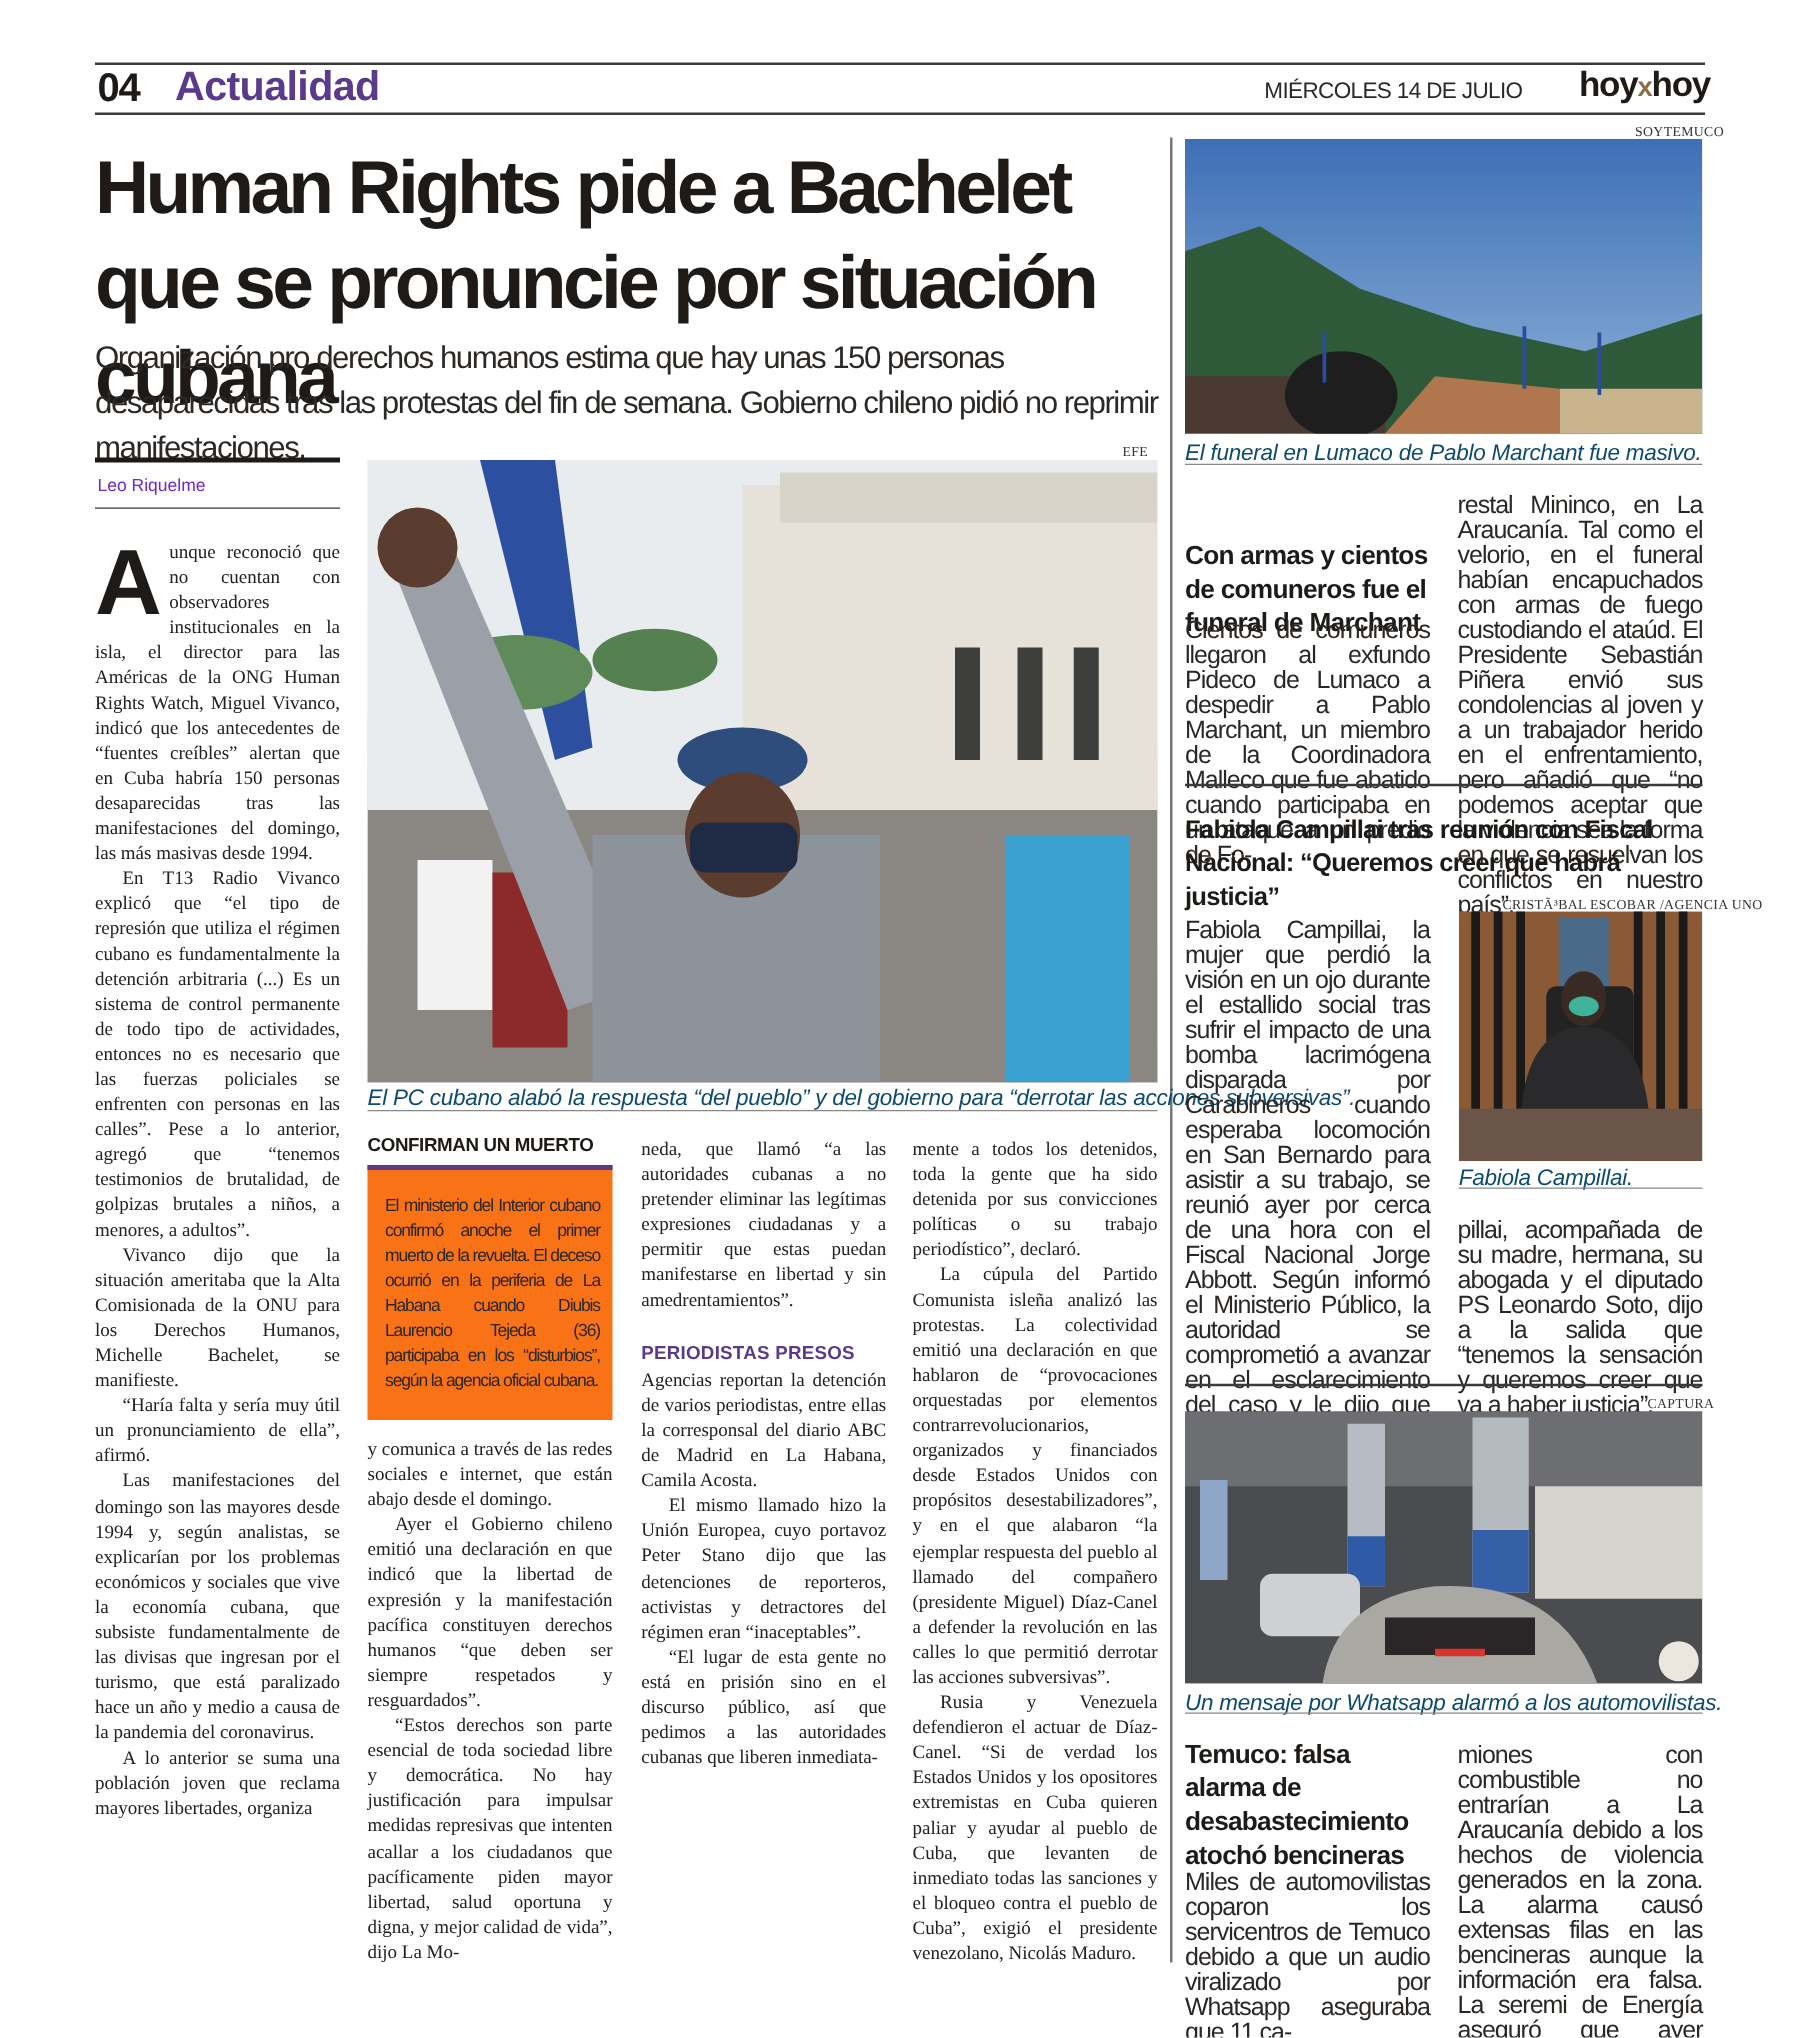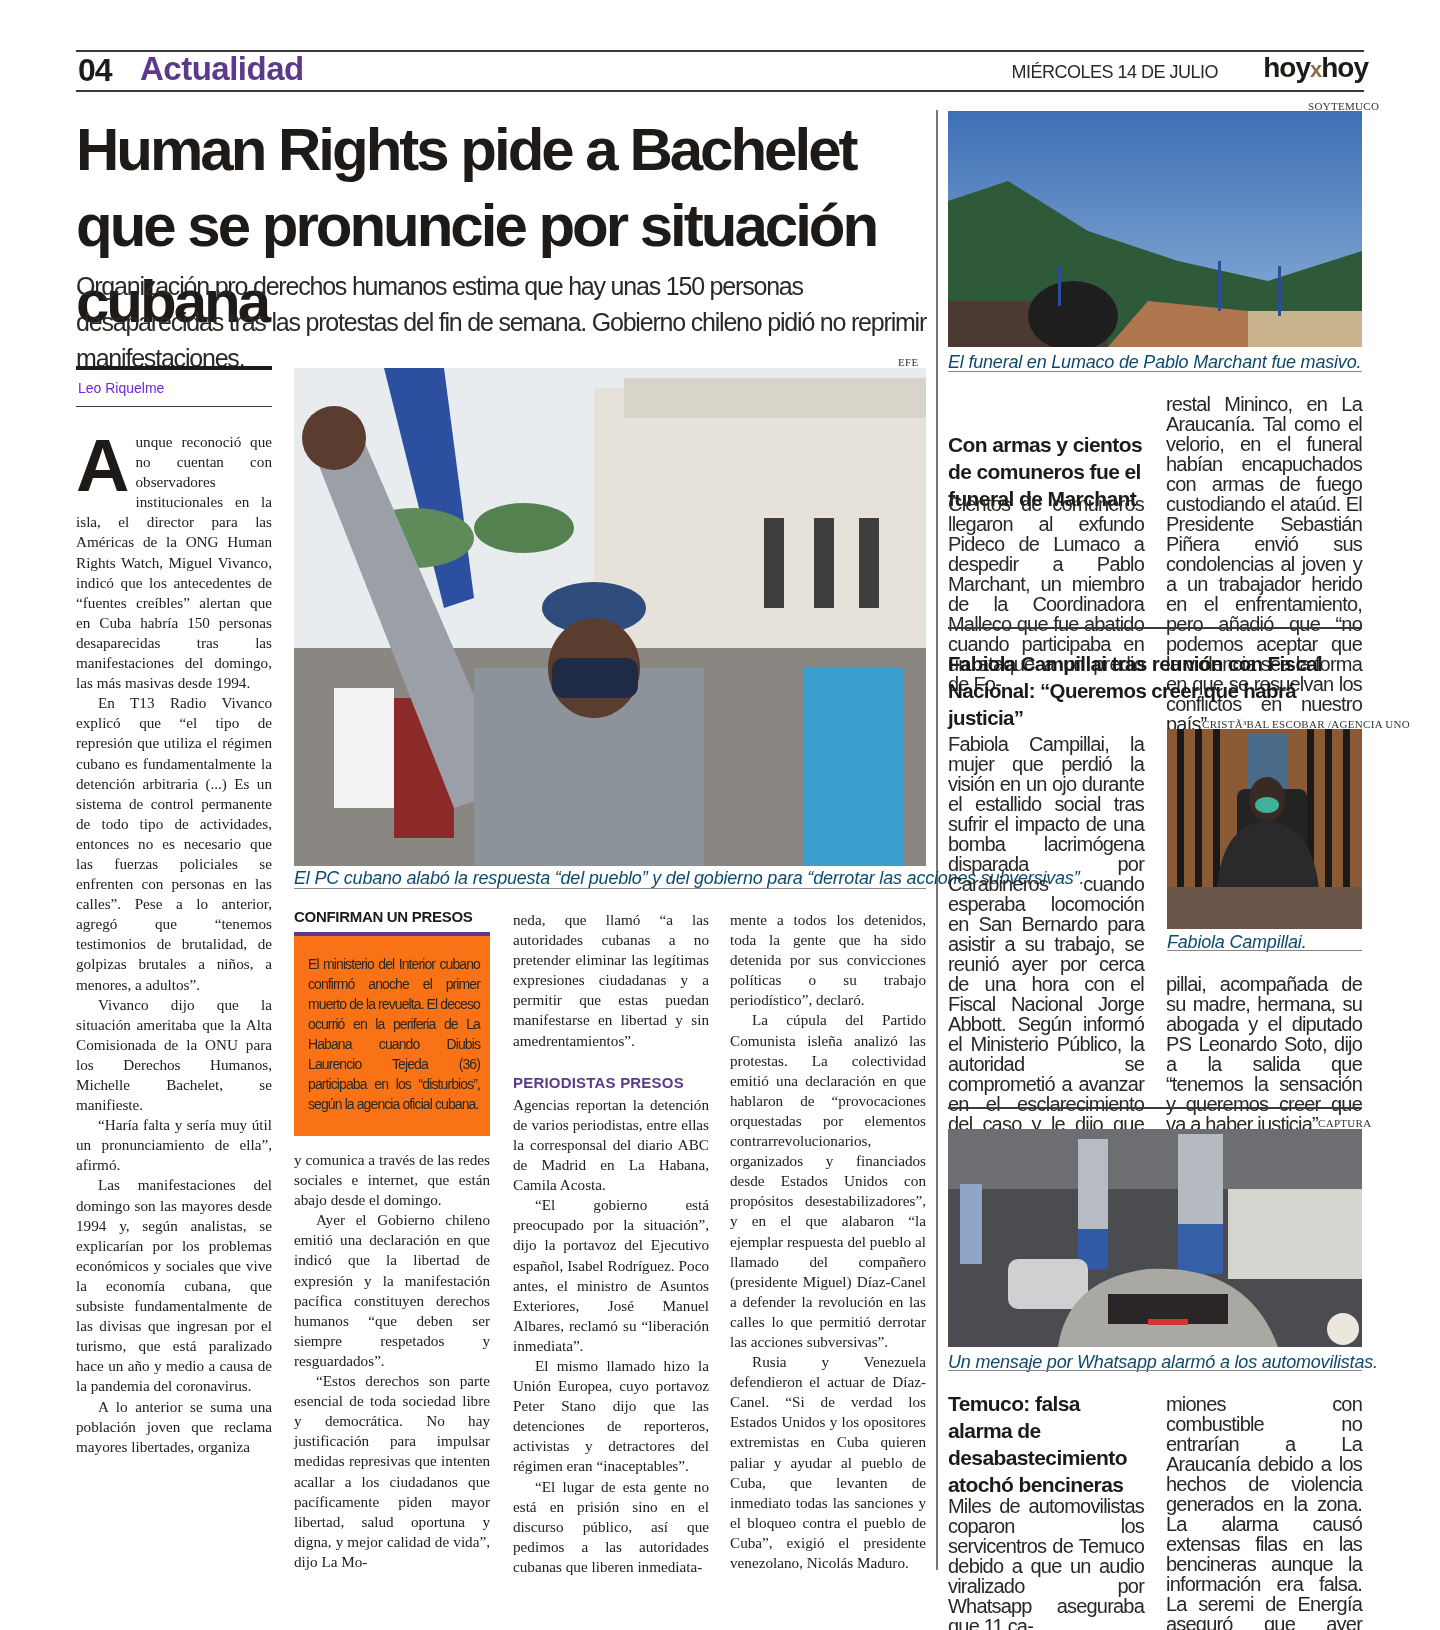--- a/index.html
+++ b/index.html
@@ -83,36 +83,35 @@
 
 <div class="col" style="left:76px; top:432px; width:196px;">
   <p class="first"><span class="dropcap">A</span><span>unque reconoció que no cuentan con observadores institucionales en la isla, el director para las Américas de la ONG Human Rights Watch, Miguel Vivanco, indicó que los antecedentes de “fuentes creíbles” alertan que en Cuba habría 150 personas desaparecidas tras las manifestaciones del domingo, las más masivas desde 1994.</span></p>
   <p>En T13 Radio Vivanco explicó que “el tipo de represión que utiliza el régimen cubano es fundamentalmente la detención arbitraria (...) Es un sistema de control permanente de todo tipo de actividades, entonces no es necesario que las fuerzas policiales se enfrenten con personas en las calles”. Pese a lo anterior, agregó que “tenemos testimonios de brutalidad, de golpizas brutales a niños, a menores, a adultos”.</p>
   <p>Vivanco dijo que la situación ameritaba que la Alta Comisionada de la ONU para los Derechos Humanos, Michelle Bachelet, se manifieste.</p>
   <p>“Haría falta y sería muy útil un pronunciamiento de ella”, afirmó.</p>
   <p>Las manifestaciones del domingo son las mayores desde 1994 y, según analistas, se explicarían por los problemas económicos y sociales que vive la economía cubana, que subsiste fundamentalmente de las divisas que ingresan por el turismo, que está paralizado hace un año y medio a causa de la pandemia del coronavirus.</p>
   <p>A lo anterior se suma una población joven que reclama mayores libertades, organiza</p>
 </div>
 
-<div class="abs boxtitle">CONFIRMAN UN PRESOS</div>
+<div class="abs boxtitle">CONFIRMAN UN MUERTO</div>
 <div class="abs box">
   <div class="boxtext">El ministerio del Interior cubano confirmó anoche el primer muerto de la revuelta. El deceso ocurrió en la periferia de La Habana cuando Diubis Laurencio Tejeda (36) participaba en los “disturbios”, según la agencia oficial cubana.</div>
 </div>
 
 <div class="col" style="left:294px; top:1150px; width:196px;">
   <p class="first">y comunica a través de las redes sociales e internet, que están abajo desde el domingo.</p>
   <p>Ayer el Gobierno chileno emitió una declaración en que indicó que la libertad de expresión y la manifestación pacífica constituyen derechos humanos “que deben ser siempre respetados y resguardados”.</p>
   <p>“Estos derechos son parte esencial de toda sociedad libre y democrática. No hay justificación para impulsar medidas represivas que intenten acallar a los ciudadanos que pacíficamente piden mayor libertad, salud oportuna y digna, y mejor calidad de vida”, dijo La Mo-</p>
 </div>
 
 <div class="col" style="left:513px; top:910px; width:196px;">
   <p class="first">neda, que llamó “a las autoridades cubanas a no pretender eliminar las legítimas expresiones ciudadanas y a permitir que estas puedan manifestarse en libertad y sin amedrentamientos”.</p>
   <div class="subhead">PERIODISTAS PRESOS</div>
   <p class="first">Agencias reportan la detención de varios periodistas, entre ellas la corresponsal del diario ABC de Madrid en La Habana, Camila Acosta.</p>
-  <p>“El gobierno está preocupado por la situación”, dijo la portavoz del Ejecutivo español, Isabel Rodríguez. Poco antes, el ministro de Asuntos Exteriores, José Manuel Albares, reclamó su “liberación inmediata”.</p>
   <p>El mismo llamado hizo la Unión Europea, cuyo portavoz  Peter Stano dijo que las detenciones de reporteros, activistas y detractores del régimen eran “inaceptables”.</p>
   <p>“El lugar de esta gente no está en prisión sino en el discurso público, así que pedimos a las autoridades cubanas que liberen inmediata-</p>
 </div>
 
 <div class="col" style="left:730px; top:910px; width:196px;">
   <p class="first">mente a todos los detenidos, toda la gente que ha sido detenida por sus convicciones políticas o su trabajo periodístico”, declaró.</p>
   <p>La cúpula del Partido Comunista isleña analizó las protestas. La colectividad emitió una declaración en que hablaron de “provocaciones orquestadas por elementos contrarrevolucionarios, organizados y financiados desde Estados Unidos con propósitos desestabilizadores”, y en el que alabaron “la ejemplar respuesta del pueblo al llamado del compañero (presidente Miguel) Díaz-Canel a defender la revolución en las calles lo que permitió derrotar las acciones subversivas”.</p>
   <p>Rusia y Venezuela defendieron el actuar de Díaz-Canel. “Si de verdad los Estados Unidos y los opositores extremistas en Cuba quieren paliar y ayudar al pueblo de Cuba, que levanten de inmediato todas las sanciones y el bloqueo contra el pueblo de Cuba”, exigió el presidente venezolano, Nicolás Maduro.</p>
 </div>
 

